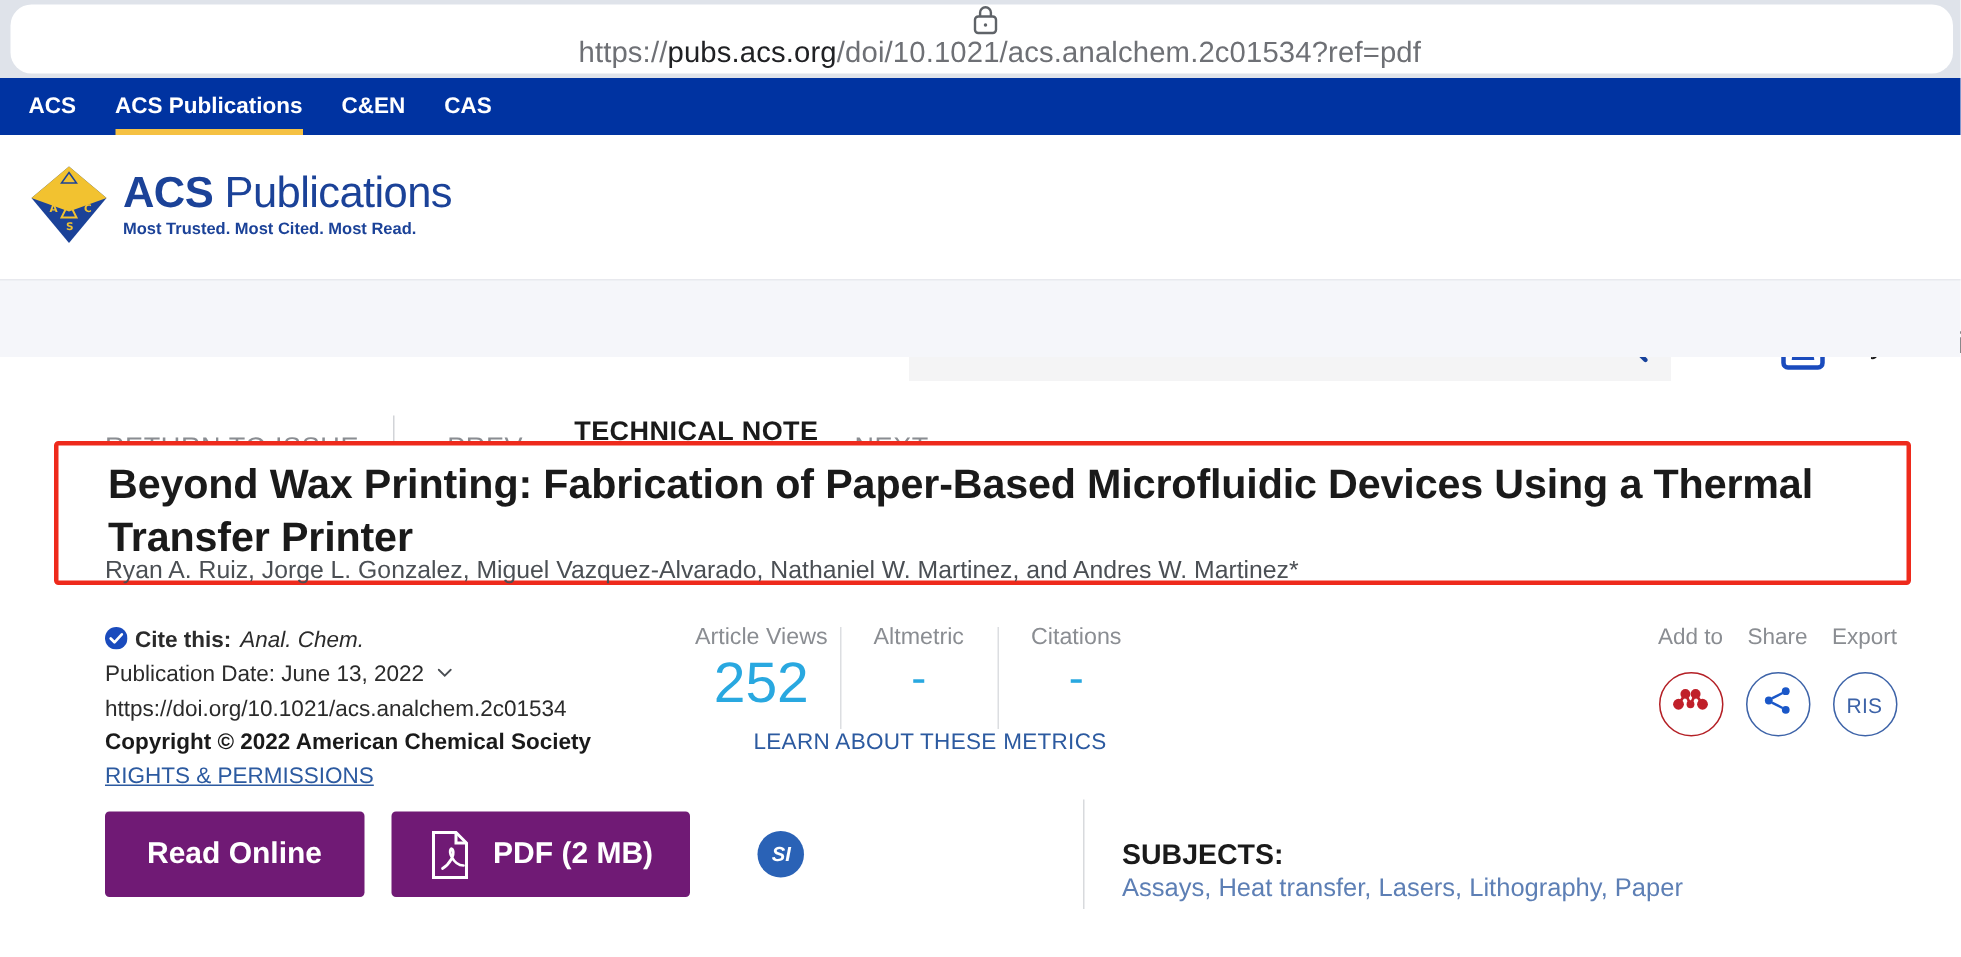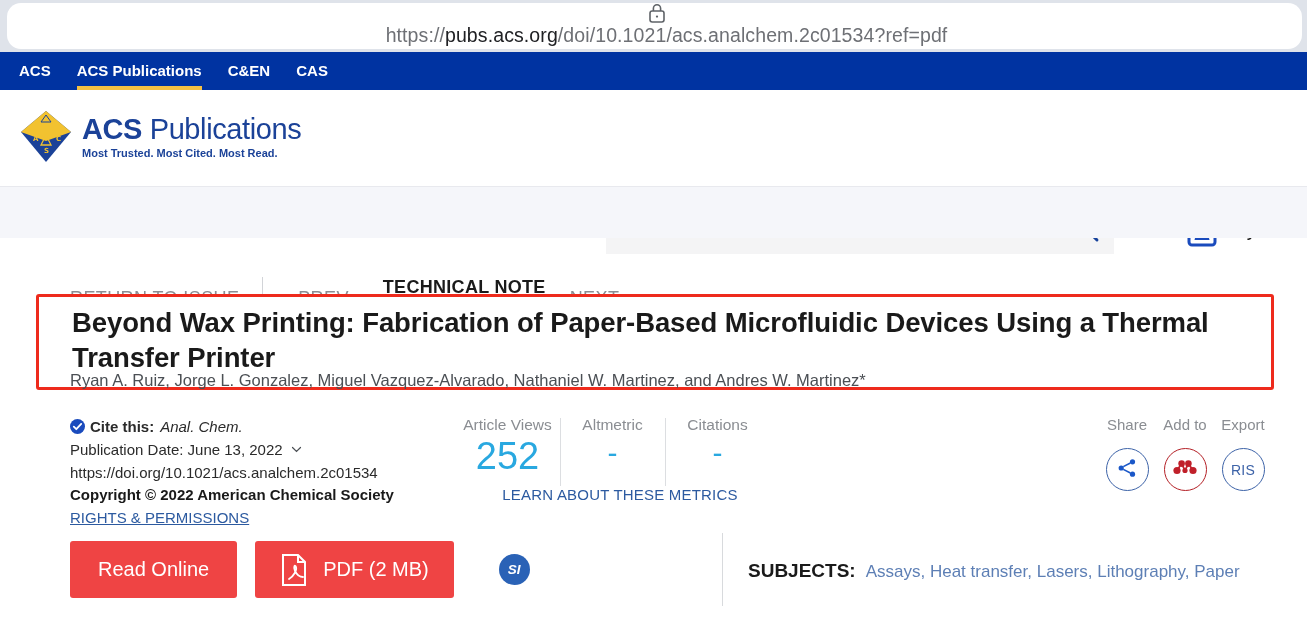--- a/index.html
+++ b/index.html
@@ -219,42 +219,42 @@
     margin: 0 auto;
     display: flex; align-items: center; justify-content: center;
     cursor: pointer; background: #fff;
   }
   .circle-btn.red { border-color: #b42026; }
   .ris-text { font-size: 14px; color: #3d63a8; letter-spacing: 0.2px; }
 
   
   .btn-row { position: absolute; left: 70px; top: 303px; display: flex; align-items: center; }
   .btn-primary {
-    background: #ef4444; color: #ffffff;
-    font-size: 20px; font-weight: normal;
+    background: #701a75; color: #ffffff;
+    font-size: 20px; font-weight: bold;
     border: none; border-radius: 3px;
     height: 57px; padding: 0 28px;
     display: flex; align-items: center; justify-content: center;
     cursor: pointer; white-space: nowrap;
     font-family: "Liberation Sans", sans-serif;
   }
   .btn-pdf { margin-left: 18px; padding: 0 25px; }
   .pdf-icon { width: 28px; height: 32px; margin-right: 15px; flex:0 0 auto; }
   .si-wrap { display: flex; align-items: center; margin-left: 45px; cursor: pointer; }
   .si-circle {
     width: 31px; height: 31px; border-radius: 50%;
     background: #2a62b6; color: #fff;
     font-size: 13.5px; font-weight: bold; font-style: italic;
     display: flex; align-items: center; justify-content: center;
     margin-right: 13px; flex: 0 0 auto;
   }
   .si-label { font-size: 19px; color: #2c5aa0; white-space: nowrap; }
   .vdivider { position: absolute; left: 722px; top: 295px; width: 1px; height: 73px; background: #d8dadd; }
 
-  .subjects { position: absolute; left: 748px; top: 322px; display: flex; align-items: baseline; white-space: nowrap; }
+  .subjects { position: absolute; left: 748px; top: 322px; display: flex; align-items: baseline; white-space: nowrap; flex-direction: column; }
   .subjects-label { font-size: 19px; font-weight: bold; color: #1a1a1a; margin-right: 10px; }
   .subjects-list { font-size: 17px; color: #5d7fb5; }
   .subjects-list .sub { cursor: pointer; }
 </style>
 </head>
 <body>
 
 <div class="browser-bar">
   <div class="url-pill">
     <span class="lock-icon">
@@ -373,44 +373,44 @@
       <div class="metric-col">
         <div class="metric-label">Citations</div>
         <div class="metric-value dash">-</div>
       </div>
     </div>
     <div class="learn-metrics">LEARN ABOUT THESE METRICS</div>
   </div>
 
   <div class="actions-right">
     <div class="action-col">
-      <div class="action-label">Share</div>
-      <div class="circle-btn">
-        <span>
-          <svg viewBox="0 0 24 24" width="24" height="24">
-            <circle cx="17.5" cy="5.8" r="2.6" fill="#1a57c8"></circle>
-            <circle cx="17.5" cy="18.2" r="2.6" fill="#1a57c8"></circle>
-            <circle cx="6.2" cy="12" r="2.6" fill="#1a57c8"></circle>
-            <line x1="8.3" y1="10.6" x2="15.4" y2="7" stroke="#1a57c8" stroke-width="1.6"></line>
-            <line x1="8.3" y1="13.4" x2="15.4" y2="17" stroke="#1a57c8" stroke-width="1.6"></line>
-          </svg>
-        </span>
-      </div>
-    </div>
-    <div class="action-col">
       <div class="action-label">Add to</div>
       <div class="circle-btn red">
         <span>
           <svg viewBox="0 0 26 22" width="26" height="22">
             <circle cx="5" cy="13.5" r="3.6" fill="#c0202a"></circle>
             <circle cx="21" cy="13.5" r="3.6" fill="#c0202a"></circle>
             <circle cx="13" cy="13.5" r="2.6" fill="#c0202a"></circle>
             <circle cx="9.6" cy="6.6" r="3.3" fill="#c0202a"></circle>
             <circle cx="16.4" cy="6.6" r="3.3" fill="#c0202a"></circle>
             <path d="M5 13.5 L9.6 6.6 L13 13.5 L16.4 6.6 L21 13.5" fill="none" stroke="#c0202a" stroke-width="1.8"></path>
+          </svg>
+        </span>
+      </div>
+    </div>
+    <div class="action-col">
+      <div class="action-label">Share</div>
+      <div class="circle-btn">
+        <span>
+          <svg viewBox="0 0 24 24" width="24" height="24">
+            <circle cx="17.5" cy="5.8" r="2.6" fill="#1a57c8"></circle>
+            <circle cx="17.5" cy="18.2" r="2.6" fill="#1a57c8"></circle>
+            <circle cx="6.2" cy="12" r="2.6" fill="#1a57c8"></circle>
+            <line x1="8.3" y1="10.6" x2="15.4" y2="7" stroke="#1a57c8" stroke-width="1.6"></line>
+            <line x1="8.3" y1="13.4" x2="15.4" y2="17" stroke="#1a57c8" stroke-width="1.6"></line>
           </svg>
         </span>
       </div>
     </div>
     <div class="action-col">
       <div class="action-label">Export</div>
       <div class="circle-btn">
         <span class="ris-text">RIS</span>
       </div>
     </div>

